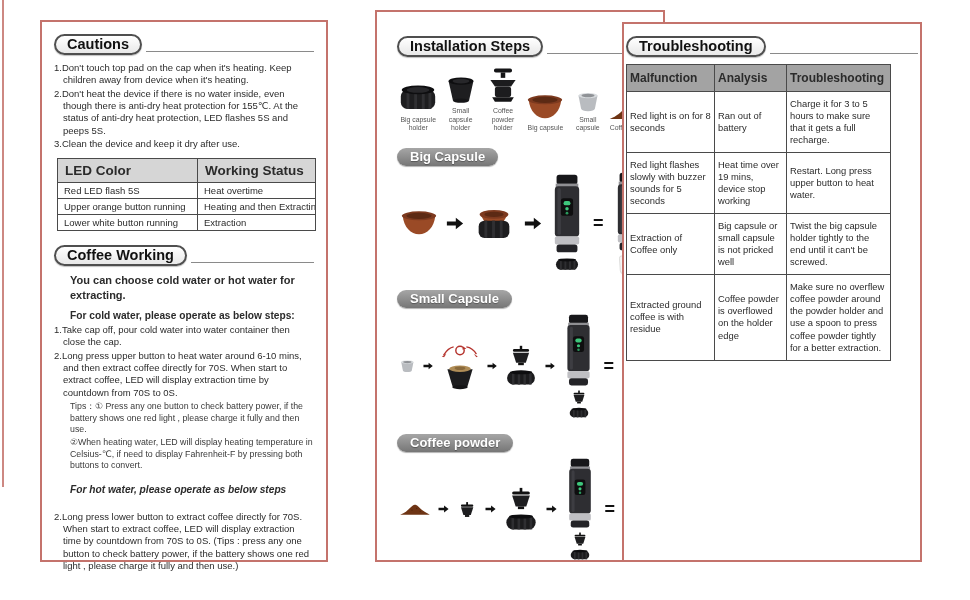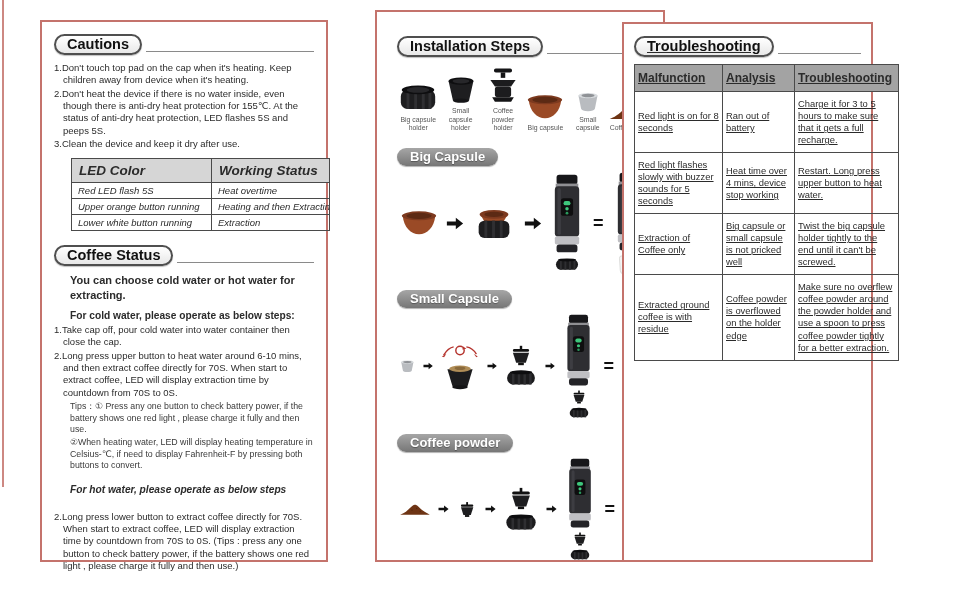--- a/index.html
+++ b/index.html
@@ -2,36 +2,36 @@
 <html><head>
 <meta charset="utf-8">
 <style>
   html,body{margin:0;padding:0;background:#fff;}
   .page{position:relative;width:970px;height:600px;background:#fff;overflow:hidden;
         font-family:"Liberation Sans","DejaVu Sans",sans-serif;color:#2b2b2b;}
   .edge-line{position:absolute;left:2px;top:0;width:2px;height:487px;background:#c4736c;opacity:.85;}
   .panel{position:absolute;border:2px solid #c4736c;background:#fff;box-sizing:border-box;}
   .panel-left{left:40px;top:20px;width:288px;height:542px;padding:12px 12px 8px 12px;}
   .panel-mid{left:330px;top:10px;width:290px;height:552px;padding:24px 8px 8px 20px;margin-left:45px;}
-  .panel-right{left:622px;top:22px;width:251px;height:540px;padding:12px 10px;text-decoration:underline;}
+  .panel-right{left:622px;top:22px;width:300px;height:540px;padding:12px 2px;}
 
   .sec-head{display:flex;align-items:flex-end;gap:4px;margin-bottom:7px;}
   .pill{display:inline-block;border:2px solid #4f4f4f;border-radius:12px;padding:0 11px 1px 11px;
         font-weight:bold;font-size:14.5px;color:#111;background:linear-gradient(180deg,#ffffff,#e8e8e8);
         box-shadow:0 1px 1px rgba(0,0,0,.25);white-space:nowrap;}
   .rule{flex:1;border-bottom:1.5px solid #8a8a8a;margin-bottom:3px;}
 
   .sub-pill{display:inline-block;border-radius:11px;padding:1px 13px 2px 13px;font-weight:bold;font-size:13px;
         color:#fff;background:linear-gradient(180deg,#a6a6a6,#767676);
         text-shadow:0 1px 1px rgba(0,0,0,.35);box-shadow:0 1px 1px rgba(0,0,0,.3);}
 
   
   .num-list{font-size:9.5px;line-height:1.3;}
   .num-item{padding-left:9px;text-indent:-9px;margin-bottom:1px;}
-  .led-table{border-collapse:collapse;margin:8px 3px 14px 17px;width:258px;table-layout:fixed;font-style:italic;}
+  .led-table{border-collapse:collapse;margin:8px 3px 14px 3px;width:258px;table-layout:fixed;}
   .led-table th{background:#d6d6d6;border:1.5px solid #4a4a4a;font-size:13.5px;font-weight:bold;
         text-align:left;padding:4px 7px;white-space:nowrap;}
   .led-table td{border:1.2px solid #4a4a4a;font-size:9.5px;padding:2px 6px;white-space:nowrap;overflow:hidden;}
   .ce-intro{font-weight:bold;font-size:11px;margin:2px 0 8px 16px;line-height:1.3;}
   .ce-sub{font-weight:bold;font-size:10.2px;margin:2px 0 3px 16px;}
   .ce-sub.hot{margin-top:12px;margin-bottom:16px;font-style:italic;}
   .tips{font-size:8.8px;color:#3a3a3a;line-height:1.32;margin:2px 0 12px 16px;}
   .tips p{margin:0 0 1px 0;}
 
   
@@ -185,21 +185,21 @@
         <td>Heating and then Extracting</td>
       </tr>
       <tr>
         <td>Lower white button running</td>
         <td>Extraction</td>
       </tr>
     </tbody>
       </table>
 
     <div class="sec-head">
-      <span class="pill">Coffee Status</span>
+      <span class="pill">Coffee Working</span>
       <span class="rule"></span>
     </div>
     <p class="ce-intro">You can choose cold water or hot water for extracting.</p>
     <p class="ce-sub">For cold water, please operate as below steps:</p>
     <div class="num-list">
       <div class="num-item">1.Take cap off, pour cold water into water container then close the cap.</div>
       <div class="num-item">2.Long press upper button to heat water around 6-10 mins, and then extract coffee directly for 70S. When start to extract coffee, LED will display extraction time by countdown from 70S to 0S.</div>
     </div>
     <div class="tips">
       <p>Tips：① Press any one button to check battery power, if the battery shows one red light , please charge it fully and then use.</p>
@@ -412,21 +412,21 @@
         <th>Analysis</th>
         <th>Troubleshooting</th>
       </tr>
       <tr>
         <td>Red light is on for 8 seconds</td>
         <td>Ran out of battery</td>
         <td>Charge it for 3 to 5 hours to make sure that it gets a full recharge.</td>
       </tr>
       <tr>
         <td>Red light flashes slowly with buzzer sounds for 5 seconds</td>
-        <td>Heat time over 4 mins, device stop working</td>
+        <td>Heat time over 19 mins, device stop working</td>
         <td>Restart. Long press upper button to heat water.</td>
       </tr>
       <tr>
         <td>Extraction of Coffee  only</td>
         <td>Big capsule or small capsule is not pricked well</td>
         <td>Twist the big capsule holder tightly to the end until it can't be screwed.</td>
       </tr>
       <tr>
         <td>Extracted ground coffee is with residue</td>
         <td>Coffee powder is overflowed on the holder edge</td>

